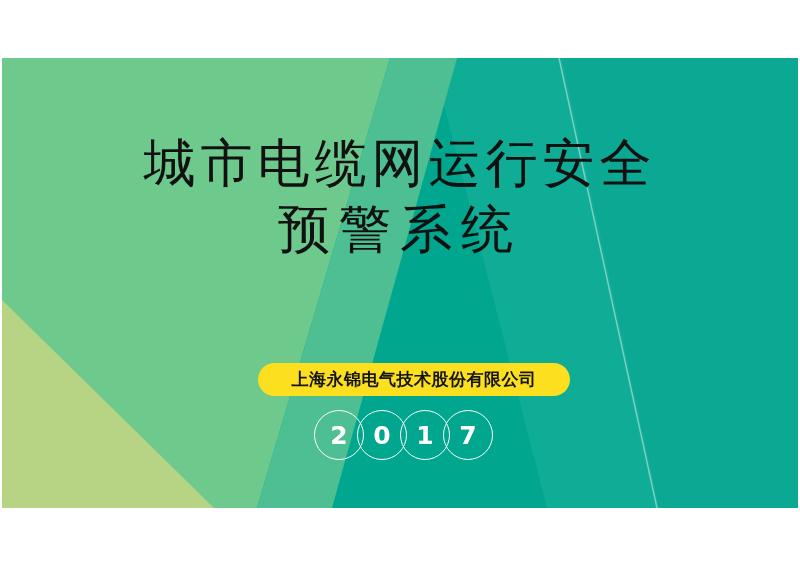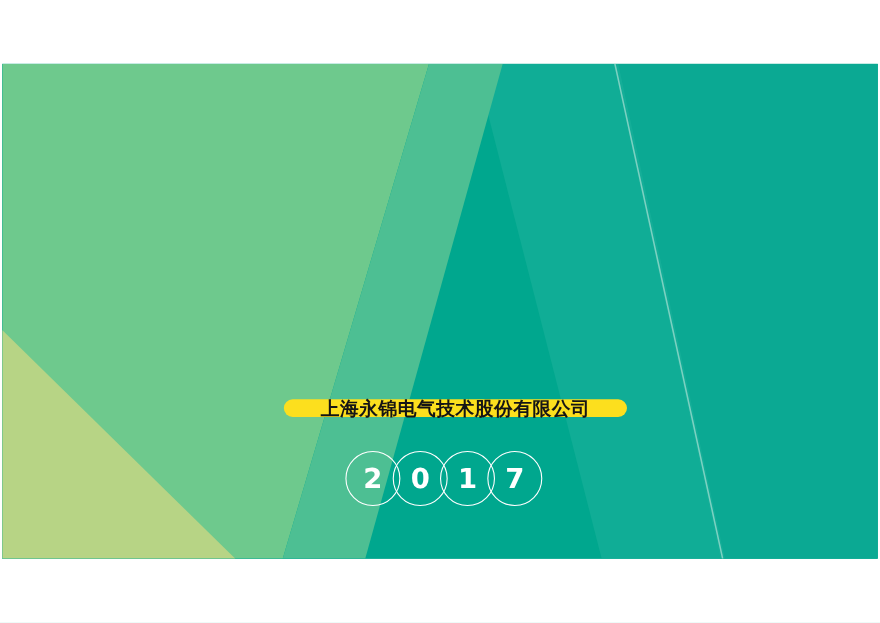--- a/index.html
+++ b/index.html
@@ -62,21 +62,21 @@
   .title-line.line2 {
     letter-spacing: 9px;
   }
 
   
   #company-pill {
     position: absolute;
     left: 256px;
     top: 305px;
     width: 312px;
-    height: 16px;
+    height: 33px;
     background: #fcdf1e;
     border-radius: 17px;
     display: flex;
     align-items: center;
     justify-content: center;
     z-index: 6;
   }
   #company-pill .pill-label {
     font-family: "DejaVu Sans", "Liberation Sans", sans-serif;
     font-size: 17px;
@@ -133,20 +133,24 @@
 
       <polygon points="0,0 388,0 255,450 0,450" fill="#6ec98d"></polygon>
 
       <polygon points="388,0 455,0 330,450 255,450" fill="#4dbf93"></polygon>
 
       <polygon points="0,242 0,450 212,450" fill="#b7d485"></polygon>
 
       <line x1="557" y1="0" x2="655" y2="450" stroke="#8fd8c9" stroke-width="1.4" opacity="0.85"></line>
     </svg>
 
+    <div id="title-block">
+      <div class="title-line line1">城市电缆网运行安全</div>
+      <div class="title-line line2">预警系统</div>
+    </div>
 
     <div id="company-pill">
       <span class="pill-label">上海永锦电气技术股份有限公司</span>
     </div>
 
     <div id="year-row">
       <div class="year-digit d0">2</div>
       <div class="year-digit d1">0</div>
       <div class="year-digit d2">1</div>
       <div class="year-digit d3">7</div>

